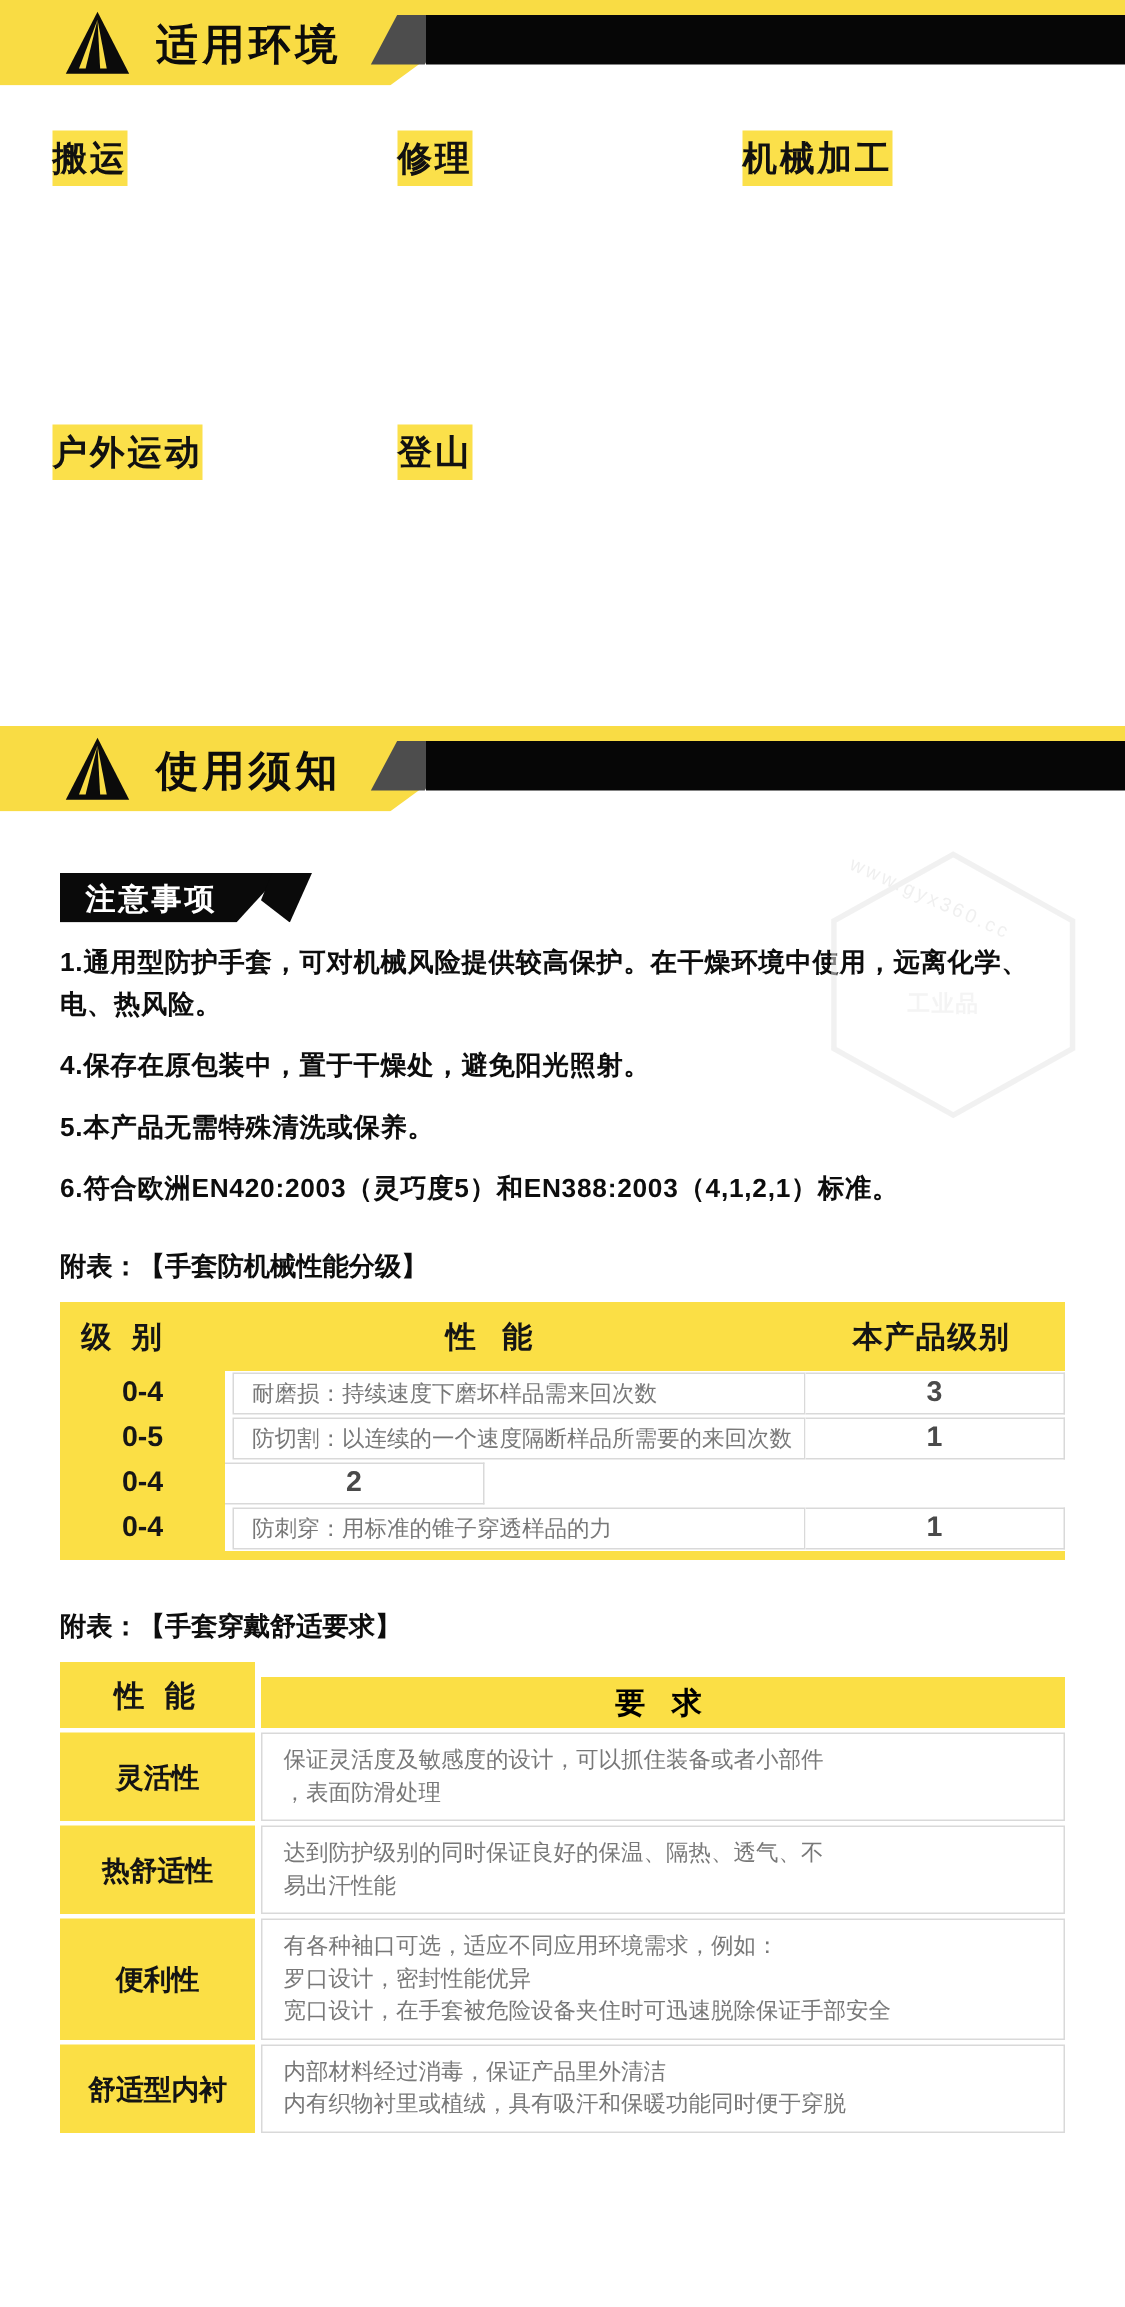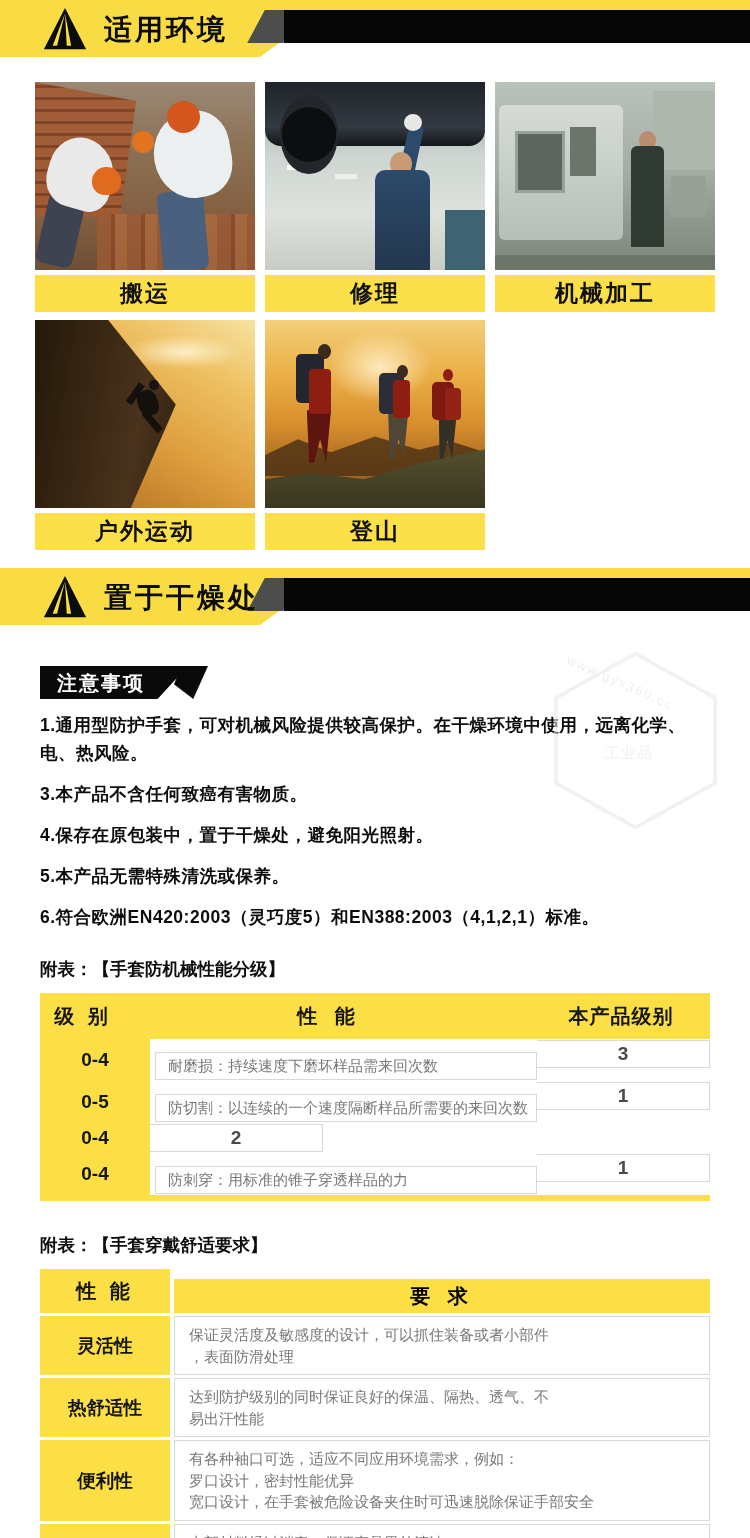--- a/index.html
+++ b/index.html
@@ -10,21 +10,21 @@
   .hdr-top{position:absolute;top:0;left:0;right:0;height:10px;background:#f9dc44;}
   .hdr-main{position:absolute;top:0;left:0;width:338px;height:57px;background:#f9dc44;
             clip-path:polygon(0 0,100% 0,calc(100% - 78px) 100%,0 100%);}
   .hdr-accent{position:absolute;top:10px;left:256px;width:36px;height:33px;background:#4d4d4d;transform:skewX(-28deg);}
   .hdr-bar{position:absolute;top:10px;left:284px;right:0;height:33px;background:#060606;}
   .hdr-logo{position:absolute;left:42px;top:7px;width:46px;height:44px;}
   .hdr-title{position:absolute;left:104px;top:11px;font-size:28px;font-weight:bold;letter-spacing:3px;color:#0c0c0c;}
 
   
   .photo-grid{margin:20px 35px 0;display:grid;grid-template-columns:repeat(3,1fr);column-gap:10px;row-gap:8px;}
-  .photo-cell{display:flex;flex-direction:column;}
+  .photo-cell{display:flex;flex-direction:row;}
   .photo{position:relative;height:188px;overflow:hidden;background:#b9b9b9;}
   .photo div{position:absolute;}
   .photo-label{margin-top:5px;height:37px;background:#fbe04a;display:flex;align-items:center;justify-content:center;
                font-size:23px;font-weight:bold;color:#111;letter-spacing:2px;}
 
   
   .sc-carry{background:linear-gradient(180deg,#9a8874 0%,#8c7154 35%,#846042 70%,#6e4f36 100%);}
   .sc-carry .wall{left:0;top:0;width:46%;height:72%;background:repeating-linear-gradient(0deg,#a35a32 0 9px,#7e3f20 9px 12px);clip-path:polygon(0 0,100% 14%,84% 100%,0 100%);opacity:.9;}
   .sc-carry .scatter{left:28%;bottom:0;width:72%;height:30%;background:repeating-linear-gradient(90deg,#a05a33 0 14px,#8a4626 14px 18px,#b06a3d 18px 30px);opacity:.75;}
   .sc-carry .w1b{left:6%;top:30%;width:30%;height:38%;background:#e9e9ea;border-radius:45% 55% 30% 40%;transform:rotate(16deg);}
@@ -116,21 +116,21 @@
 
   
   .table-caption{margin:26px 0 12px 0;font-size:17.5px;font-weight:bold;color:#0d0d0d;}
   .gtable{width:670px;background:#fff;}
   .t1-head{display:flex;height:46px;background:#fbdf45;align-items:center;font-weight:bold;font-size:20px;color:#151515;}
   .t1-head .h-level{width:86px;text-align:center;letter-spacing:4px;}
   .t1-head .h-perf{flex:1;text-align:center;letter-spacing:6px;}
   .t1-head .h-grade{width:178px;text-align:center;letter-spacing:1px;}
   .t1-row{display:flex;}
   .t1-level{width:110px;background:#fbdf45;display:flex;align-items:center;justify-content:center;font-weight:bold;font-size:19px;color:#161616;}
-  .t1-perf{flex:1;background:#fff;border:1px solid #d9d9d9;margin:13px 0 1px 5px;display:flex;align-items:center;padding-left:12px;font-size:15px;color:#787878;}
+  .t1-perf{flex:1;background:#fff;border:1px solid #d9d9d9;margin:1px 0 1px 5px;display:flex;align-items:center;padding-left:12px;font-size:15px;color:#787878;}
   .t1-grade{width:172px;background:#fff;border:1px solid #d9d9d9;border-left:none;margin:1px 0;display:flex;align-items:center;justify-content:center;font-size:19px;font-weight:bold;color:#4a4a4a;}
   .t1-row .t1-perf,.t1-row .t1-grade{height:26px;}
   .yellow-strip{height:6px;background:#fbdf45;}
 
   .t2-head{display:flex;height:44px;margin-bottom:3px;}
   .t2-head .h-name{width:130px;background:#fbdf45;display:flex;align-items:center;justify-content:center;font-weight:bold;font-size:20px;letter-spacing:4px;color:#151515;}
   .t2-head .h-req{flex:1;margin-left:4px;background:#fbdf45;display:flex;align-items:center;justify-content:center;font-weight:bold;font-size:20px;letter-spacing:6px;color:#000000;margin-top:10px;}
   .t2-row{display:flex;margin-bottom:3px;}
   .t2-name{width:130px;background:#fbdf45;display:flex;align-items:center;justify-content:center;font-weight:bold;font-size:18.5px;color:#141414;}
   .t2-req{flex:1;margin-left:4px;background:#fff;border:1px solid #d9d9d9;padding:7px 14px;font-size:15px;color:#787878;line-height:21.5px;white-space:pre-line;display:flex;align-items:center;}
@@ -235,21 +235,21 @@
 <header class="section-header" style="margin-top:18px;">
   <div class="hdr-top"></div>
   <div class="hdr-main"></div>
   <div class="hdr-accent"></div>
   <div class="hdr-bar"></div>
   <svg class="hdr-logo" viewBox="0 0 100 100">
     <polygon points="50,2 98,96 2,96" fill="#0b0b0b"></polygon>
     <polygon points="50,14 64,88 54,88" fill="#f9dc44"></polygon>
     <polygon points="50,14 22,88 32,88" fill="#f9dc44"></polygon>
   </svg>
-  <div class="hdr-title">置于干燥处</div>
+  <div class="hdr-title">使用须知</div>
 </header>
 
 <div class="content">
 
   <div class="usage-block">
     <div class="watermark">
       <svg class="wm-hex" viewBox="0 0 100 100">
           <polygon points="50,3 93,27 93,73 50,97 7,73 7,27" fill="none" stroke="#e7e7e7" stroke-width="2"></polygon>
         </svg>
       <div class="wm-arc">www.gyx360.cc</div>
@@ -257,21 +257,20 @@
     </div>
 
     <div class="badge">
       <div class="badge-main"></div>
       <div class="badge-tail"></div>
       <div class="badge-text">注意事项</div>
     </div>
 
     <div class="notice-list">
         <p class="notice-item">1.通用型防护手套，可对机械风险提供较高保护。在干燥环境中使用，远离化学、电、热风险。</p>
-        <p class="notice-item">3.本产品不含任何致癌有害物质。</p>
         <p class="notice-item">4.保存在原包装中，置于干燥处，避免阳光照射。</p>
         <p class="notice-item">5.本产品无需特殊清洗或保养。</p>
         <p class="notice-item">6.符合欧洲EN420:2003（灵巧度5）和EN388:2003（4,1,2,1）标准。</p>
       </div>
   </div>
 
   <p class="table-caption">附表：【手套防机械性能分级】</p>
   <div class="gtable">
     <div class="t1-head">
       <div class="h-level">级 别</div>

